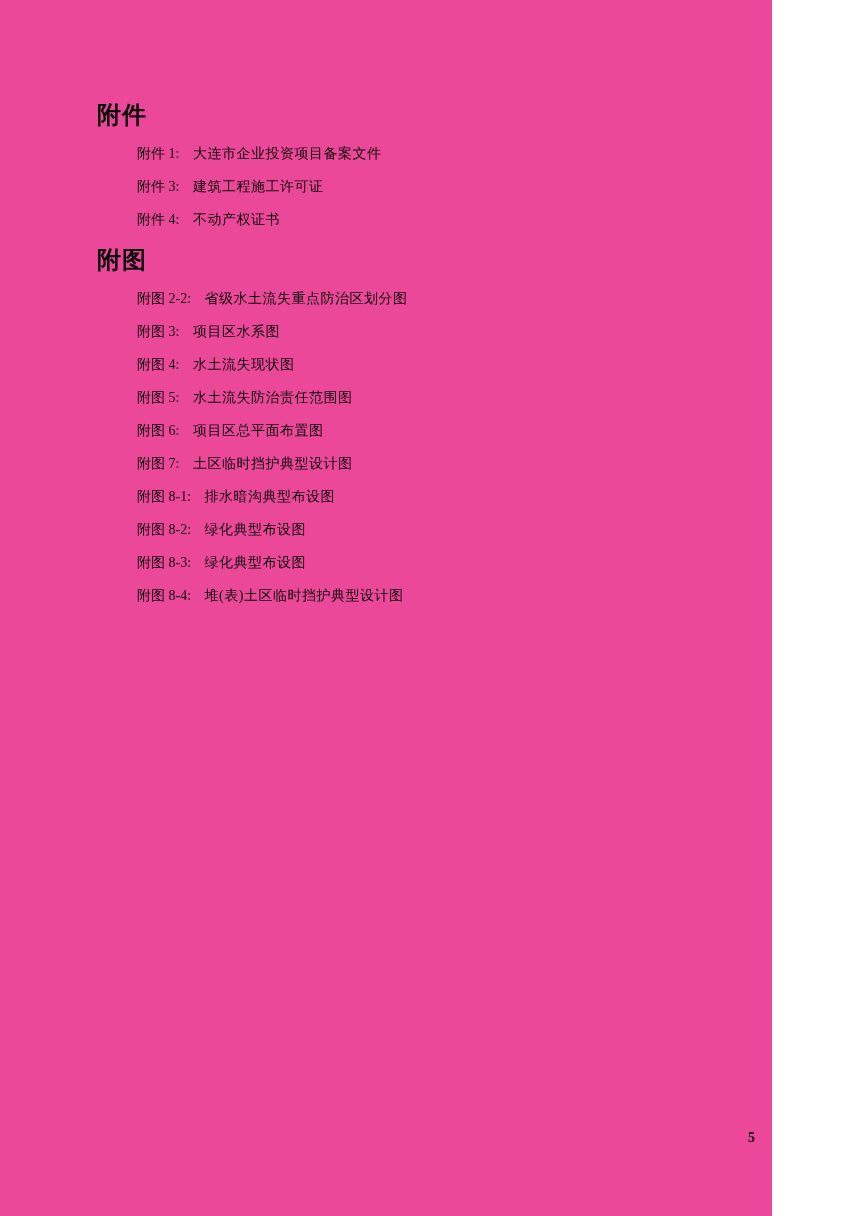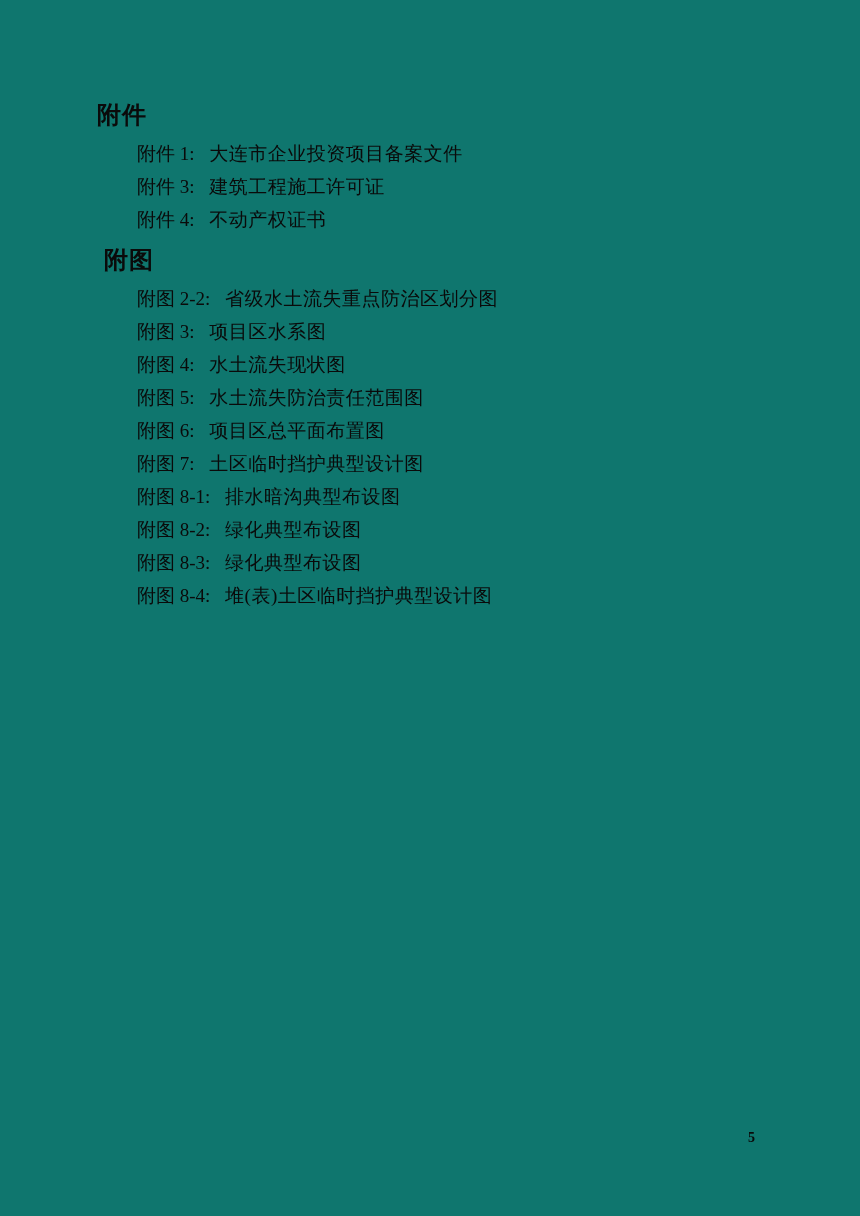--- a/index.html
+++ b/index.html
@@ -2,50 +2,49 @@
 <html><head>
 <meta charset="utf-8">
 <style>
   html, body {
     margin: 0;
     padding: 0;
     background: #ffffff;
   }
   .page {
     position: relative;
-    width: 860px;
+    width: 772px;
     height: 1216px;
-    background: #0f766e;
+    background: #ec4899;
     color: #0a0a0a;
     font-family: "Liberation Serif", "DejaVu Serif", serif;
     box-sizing: border-box;
     padding-top: 101px;
     overflow: hidden;
   }
   .section-heading {
     margin: 0;
     padding-left: 97px;
     font-size: 24px;
     line-height: 28px;
     font-weight: 700;
     letter-spacing: 1px;
   }
   .section-heading.second {
     margin-top: 10px;
-    margin-left: 7px;
   }
   .doc-list {
     list-style: none;
     margin: 8px 0 0 0;
     padding: 0 0 0 137px;
   }
   .doc-list li {
     height: 33px;
     line-height: 33px;
-    font-size: 19px;
+    font-size: 14px;
     white-space: nowrap;
   }
   .item-label {
     display: inline-block;
     margin-right: 10px;
   }
   .item-title {
     display: inline-block;
     letter-spacing: 0.5px;
   }

